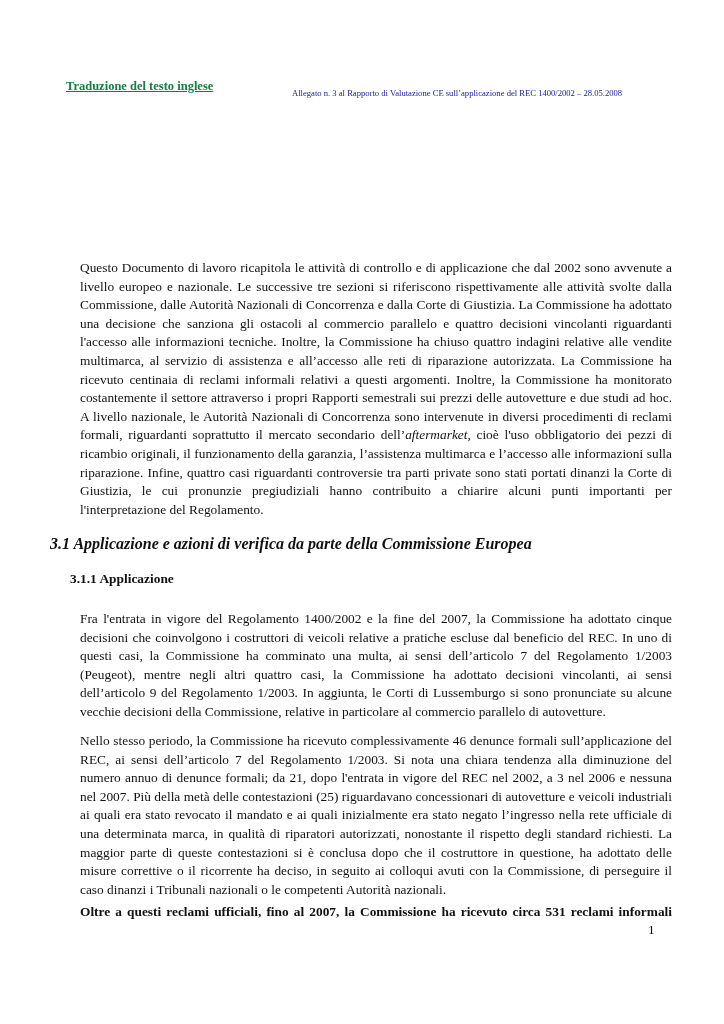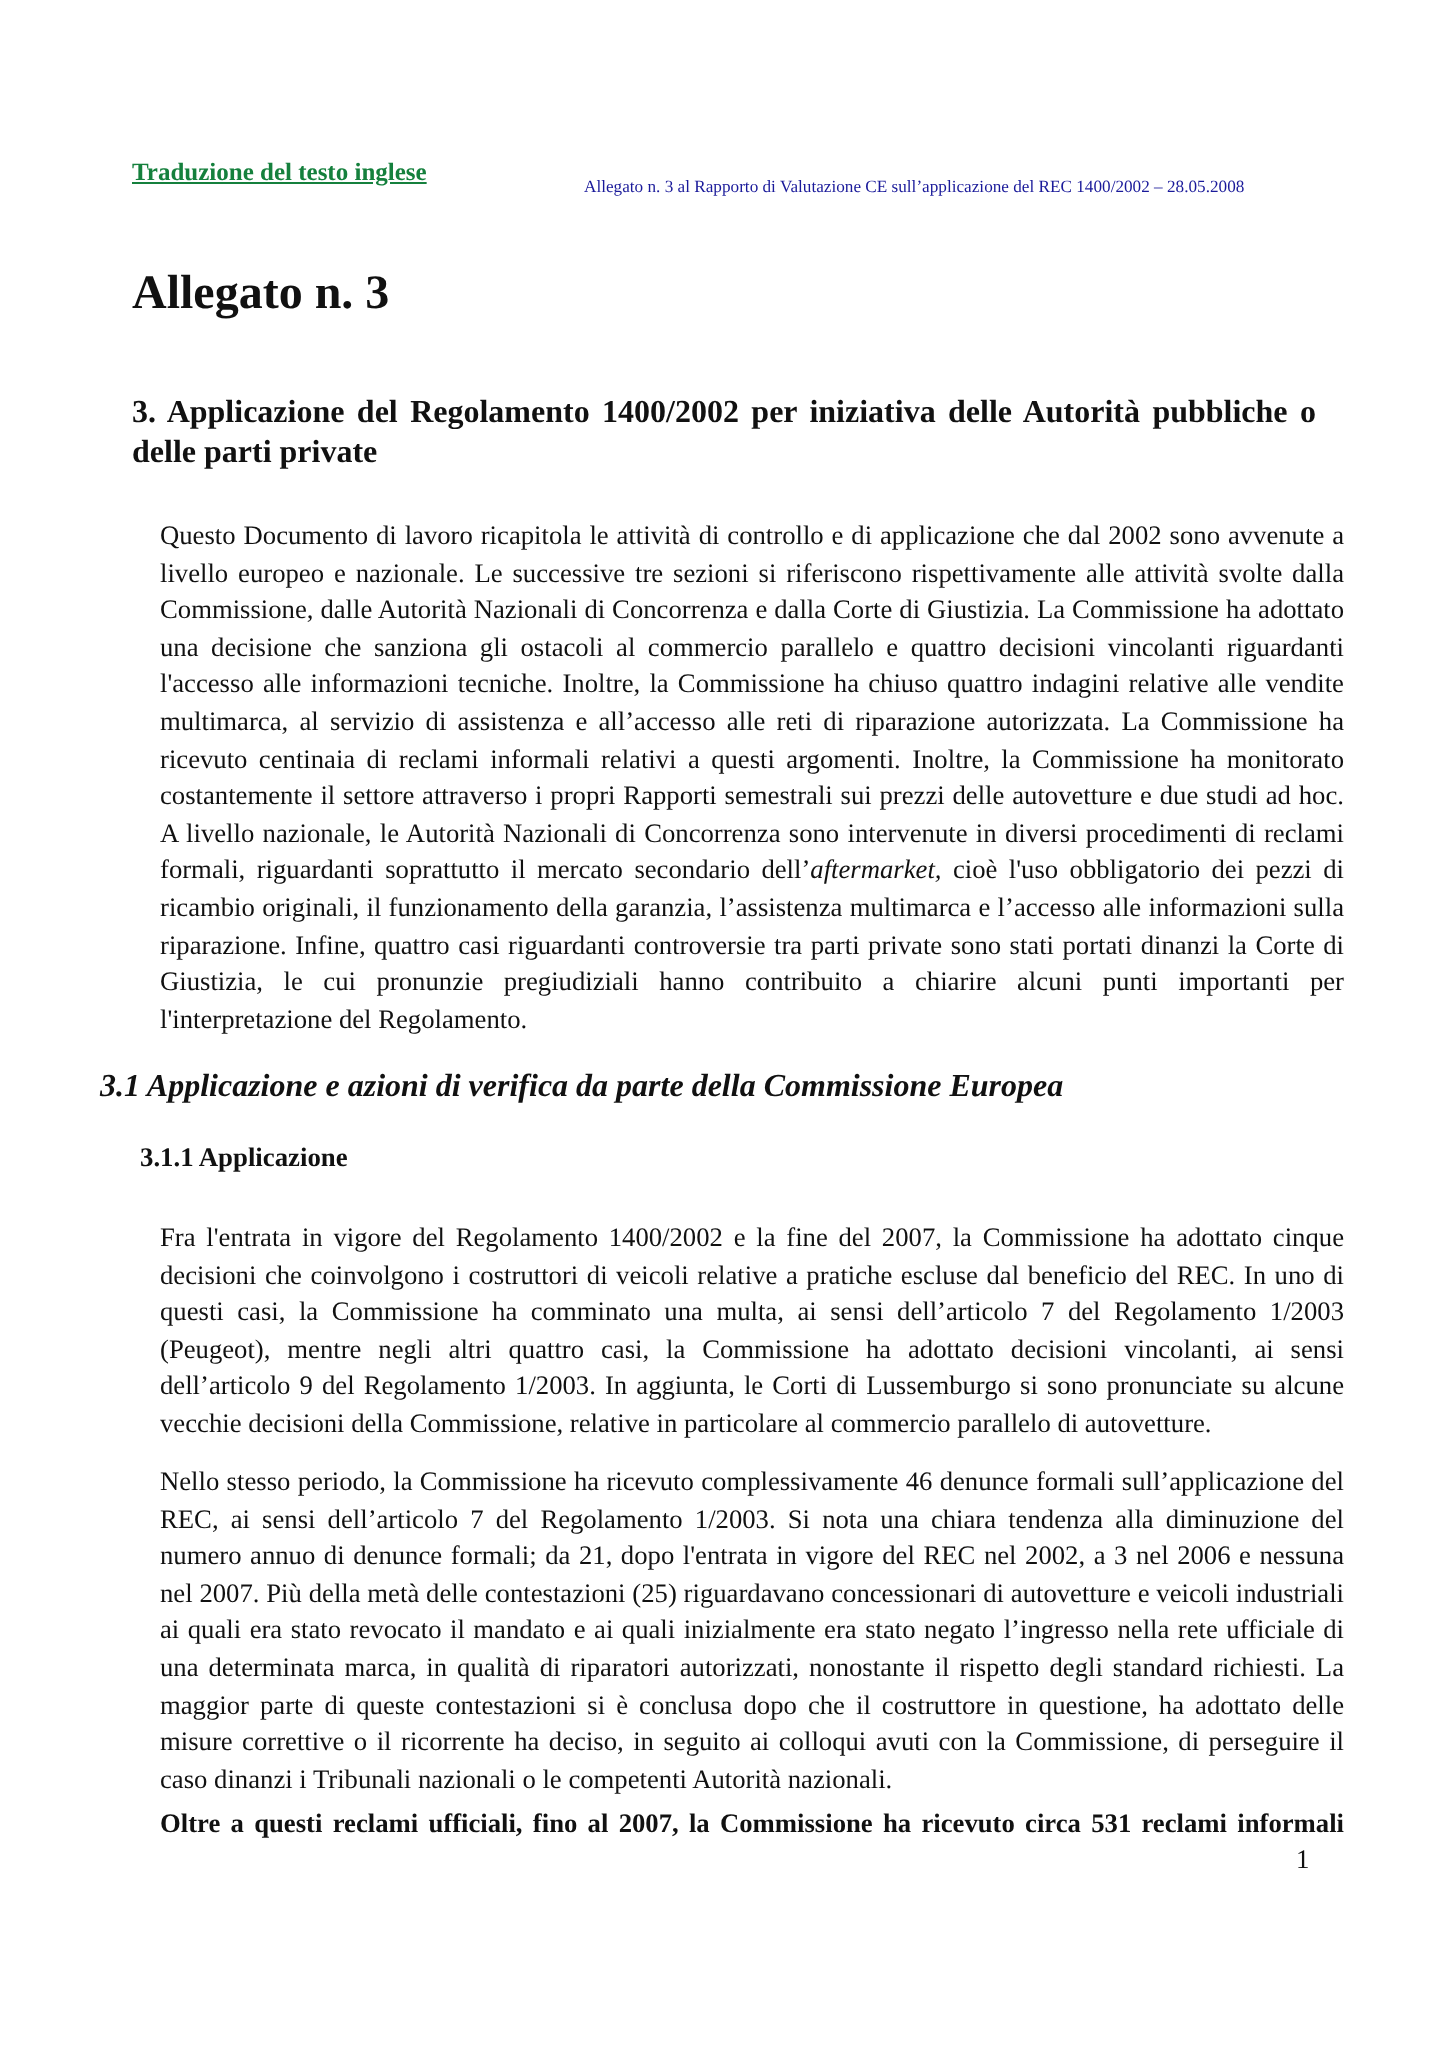--- a/index.html
+++ b/index.html
@@ -25,23 +25,21 @@
     .pagenum { position: absolute; left: 648px; top: 922px; font-size: 13.4px; }
     .last-line { text-align-last: justify; }
   </style>
 </head>
 <body>
 
 <div class="page">
   <div class="hdr-left">Traduzione del testo inglese</div>
   <div class="hdr-right">Allegato n. 3 al Rapporto di Valutazione CE sull’applicazione del REC 1400/2002 – 28.05.2008</div>
 
-  <h1 class="title">Allegato n. 3</h1>
 
-  <h2 class="h2">3. Applicazione del Regolamento 1400/2002 per iniziativa delle Autorità pubbliche o delle parti private</h2>
 
   <p class="para p1"><span>Questo Documento di lavoro ricapitola le attività di controllo e di applicazione che dal 2002 sono avvenute a livello europeo e nazionale. Le successive tre sezioni si riferiscono rispettivamente alle attività svolte dalla Commissione, dalle Autorità Nazionali di Concorrenza e dalla Corte di Giustizia. La Commissione ha adottato una decisione che sanziona gli ostacoli al commercio parallelo e quattro decisioni vincolanti riguardanti l'accesso alle informazioni tecniche. Inoltre, la Commissione  ha chiuso quattro indagini relative alle vendite multimarca, al servizio di assistenza e all’accesso alle reti di riparazione autorizzata. La Commissione ha ricevuto centinaia di reclami informali relativi a questi argomenti. Inoltre, la Commissione ha monitorato costantemente il settore attraverso i propri Rapporti semestrali sui prezzi delle autovetture e due studi ad hoc. A livello nazionale, le Autorità Nazionali di Concorrenza sono intervenute in diversi procedimenti di reclami formali, riguardanti soprattutto il mercato secondario dell’</span><i>aftermarket,</i><span> cioè l'uso obbligatorio dei pezzi di ricambio originali, il funzionamento della garanzia, l’assistenza multimarca e l’accesso alle informazioni sulla riparazione. Infine, quattro casi riguardanti controversie tra parti private sono stati portati dinanzi la Corte di Giustizia, le cui pronunzie pregiudiziali hanno contribuito a chiarire alcuni punti importanti per l'interpretazione del Regolamento.</span></p>
 
   <h3 class="h3">3.1  Applicazione e azioni di verifica da parte della Commissione Europea</h3>
 
   <h4 class="h4">3.1.1 Applicazione</h4>
 
   <p class="para p2">Fra l'entrata in vigore del Regolamento 1400/2002 e la fine del 2007, la Commissione ha adottato cinque decisioni che coinvolgono i costruttori di veicoli relative a pratiche escluse dal beneficio del REC. In uno di questi casi, la Commissione ha comminato una multa, ai sensi dell’articolo 7 del Regolamento 1/2003 (Peugeot), mentre negli altri quattro casi, la Commissione ha adottato decisioni vincolanti, ai sensi dell’articolo 9 del Regolamento 1/2003. In aggiunta, le Corti di Lussemburgo si sono pronunciate su alcune vecchie decisioni della Commissione, relative in particolare al commercio parallelo di autovetture.</p>
 
   <p class="para p3">Nello stesso periodo, la Commissione ha ricevuto complessivamente 46 denunce formali sull’applicazione del REC, ai sensi dell’articolo 7 del Regolamento 1/2003. Si nota una chiara tendenza alla diminuzione del numero annuo di denunce formali; da 21, dopo l'entrata in vigore del REC nel 2002, a 3 nel 2006 e nessuna nel 2007. Più della metà delle contestazioni (25) riguardavano concessionari di autovetture e veicoli industriali ai quali era stato revocato il mandato e ai quali inizialmente era stato negato l’ingresso nella rete ufficiale di una determinata marca, in qualità di riparatori autorizzati, nonostante il rispetto degli standard richiesti. La maggior parte di queste contestazioni si è conclusa dopo che il costruttore in questione, ha adottato delle misure correttive o il ricorrente ha deciso, in seguito ai colloqui avuti con la Commissione, di perseguire il caso dinanzi i Tribunali nazionali o le competenti Autorità nazionali.</p>

